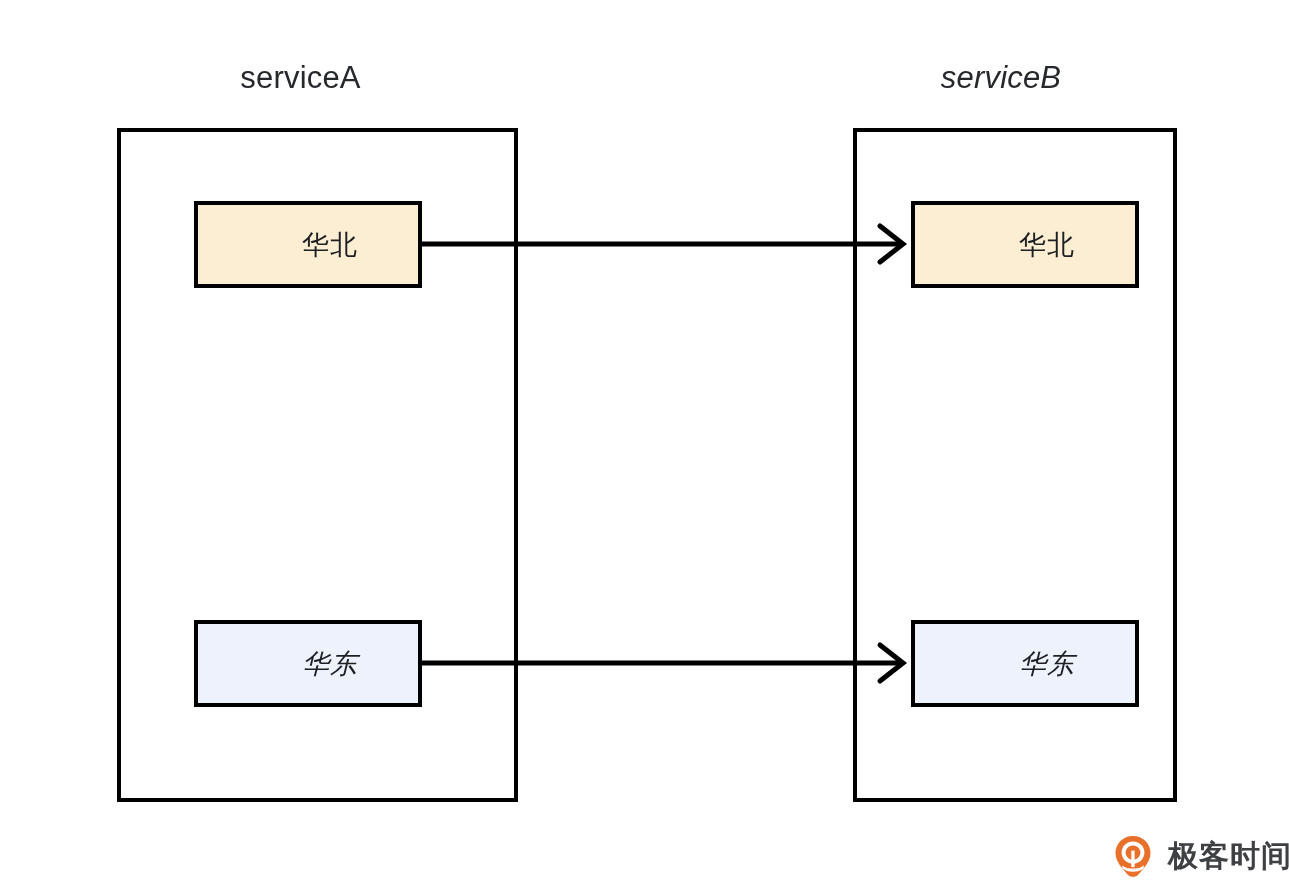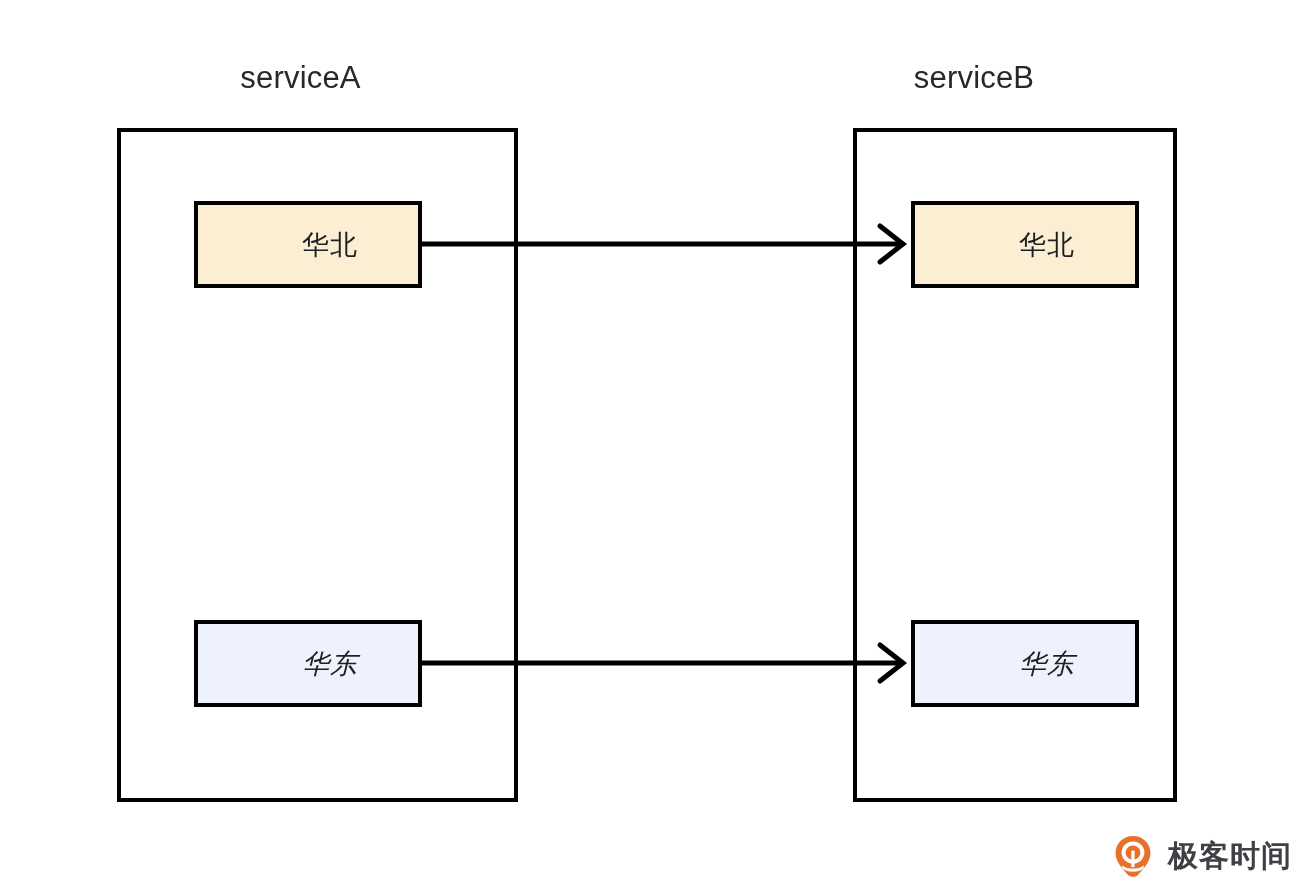--- a/index.html
+++ b/index.html
@@ -32,21 +32,21 @@
   .service-title {
     position: absolute;
     font-size: 31px;
     color: #26282c;
     letter-spacing: 0.2px;
     white-space: nowrap;
     text-align: center;
     font-weight: 400;
   }
   #service-a-title { left: 100px; top: 60px; width: 401px; }
-  #service-b-title { left: 812px; top: 60px; width: 324px; }
+  #service-b-title { left: 839px; top: 60px; width: 324px; font-style: italic; }
 
   
   .region-node {
     position: absolute;
     box-sizing: border-box;
     border: 4px solid #000000;
     display: flex;
     align-items: center;
     justify-content: center;
     font-size: 27px;

